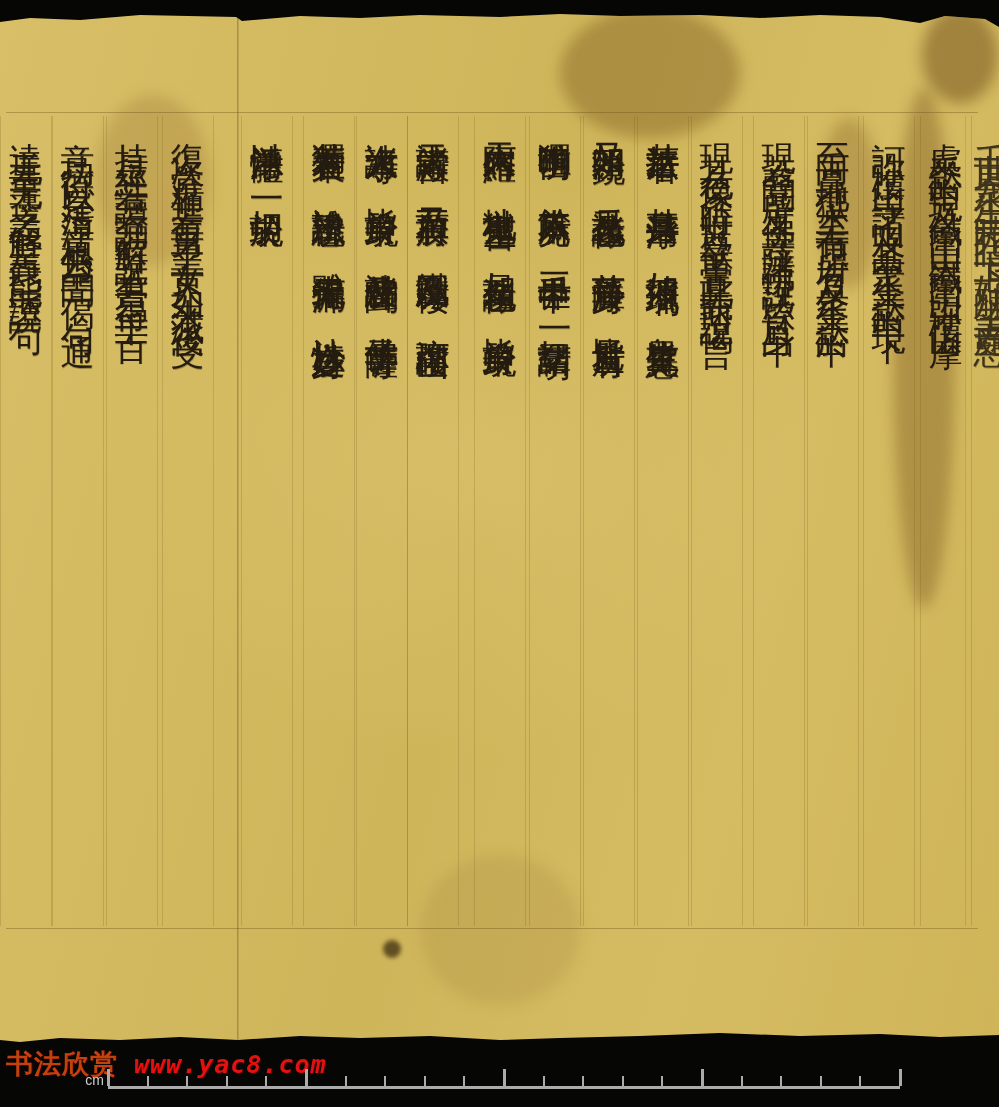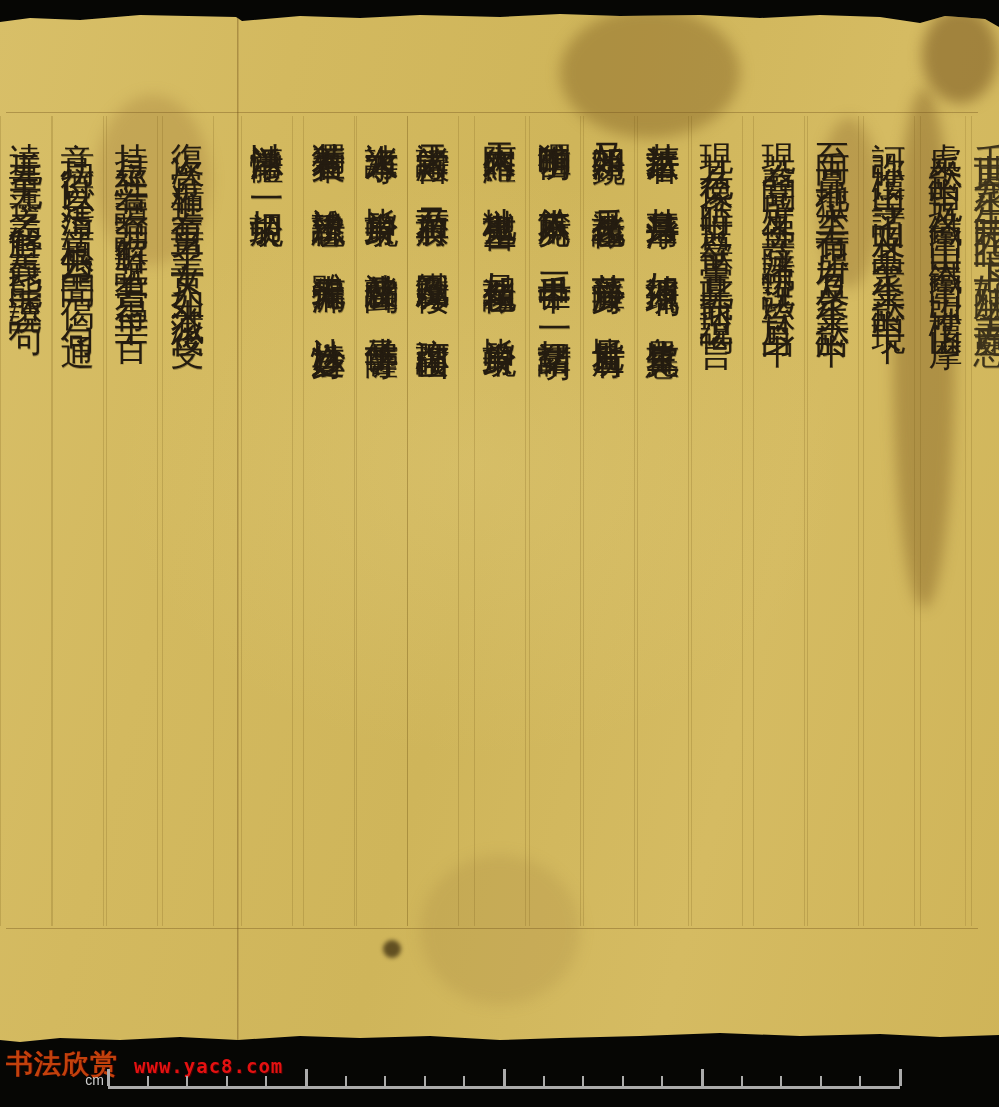--- a/index.html
+++ b/index.html
@@ -29,22 +29,22 @@
        border-left:1px solid rgba(115,85,25,.22);border-right:1px solid rgba(115,85,25,.22);
        text-shadow:0.5px 0.5px 0.4px rgba(40,28,8,.35);}
   .col.prose{letter-spacing:12px;}
   .col.verse{letter-spacing:2px;word-spacing:13px;}
   .col.clipped{opacity:.85;}
   
   .watermark{position:absolute;top:1046px;left:6px;white-space:nowrap;
              font-family:"DejaVu Sans Mono", monospace;font-weight:bold;}
   .wm-name{font-size:27px;letter-spacing:1px;color:#c2410c;
            text-shadow:1px 0 0 rgba(90,0,0,.8);}
-  .wm-url{font-size:19px;color:#e41111;margin-left:16px;letter-spacing:1px;
-          text-shadow:1px 1px 0 rgba(90,0,0,.7);}
+  .wm-url{font-size:25px;color:#e41111;margin-left:16px;letter-spacing:1px;
+          text-shadow:1px 1px 0 rgba(90,0,0,.7);font-style:italic;}
   .ruler-line{position:absolute;left:108px;top:1086px;width:792px;height:3px;background:#ababab;}
   .tick{position:absolute;background:#ababab;}
   .tick.major{width:3px;height:17px;top:1069px;}
   .tick.minor{width:2px;height:10px;top:1076px;}
   .cm-label{position:absolute;left:58px;top:1072px;width:46px;text-align:right;
             font-family:"Liberation Sans", sans-serif;font-size:14px;color:#cfcfcf;}
 </style>
 </head>
 <body>
 

